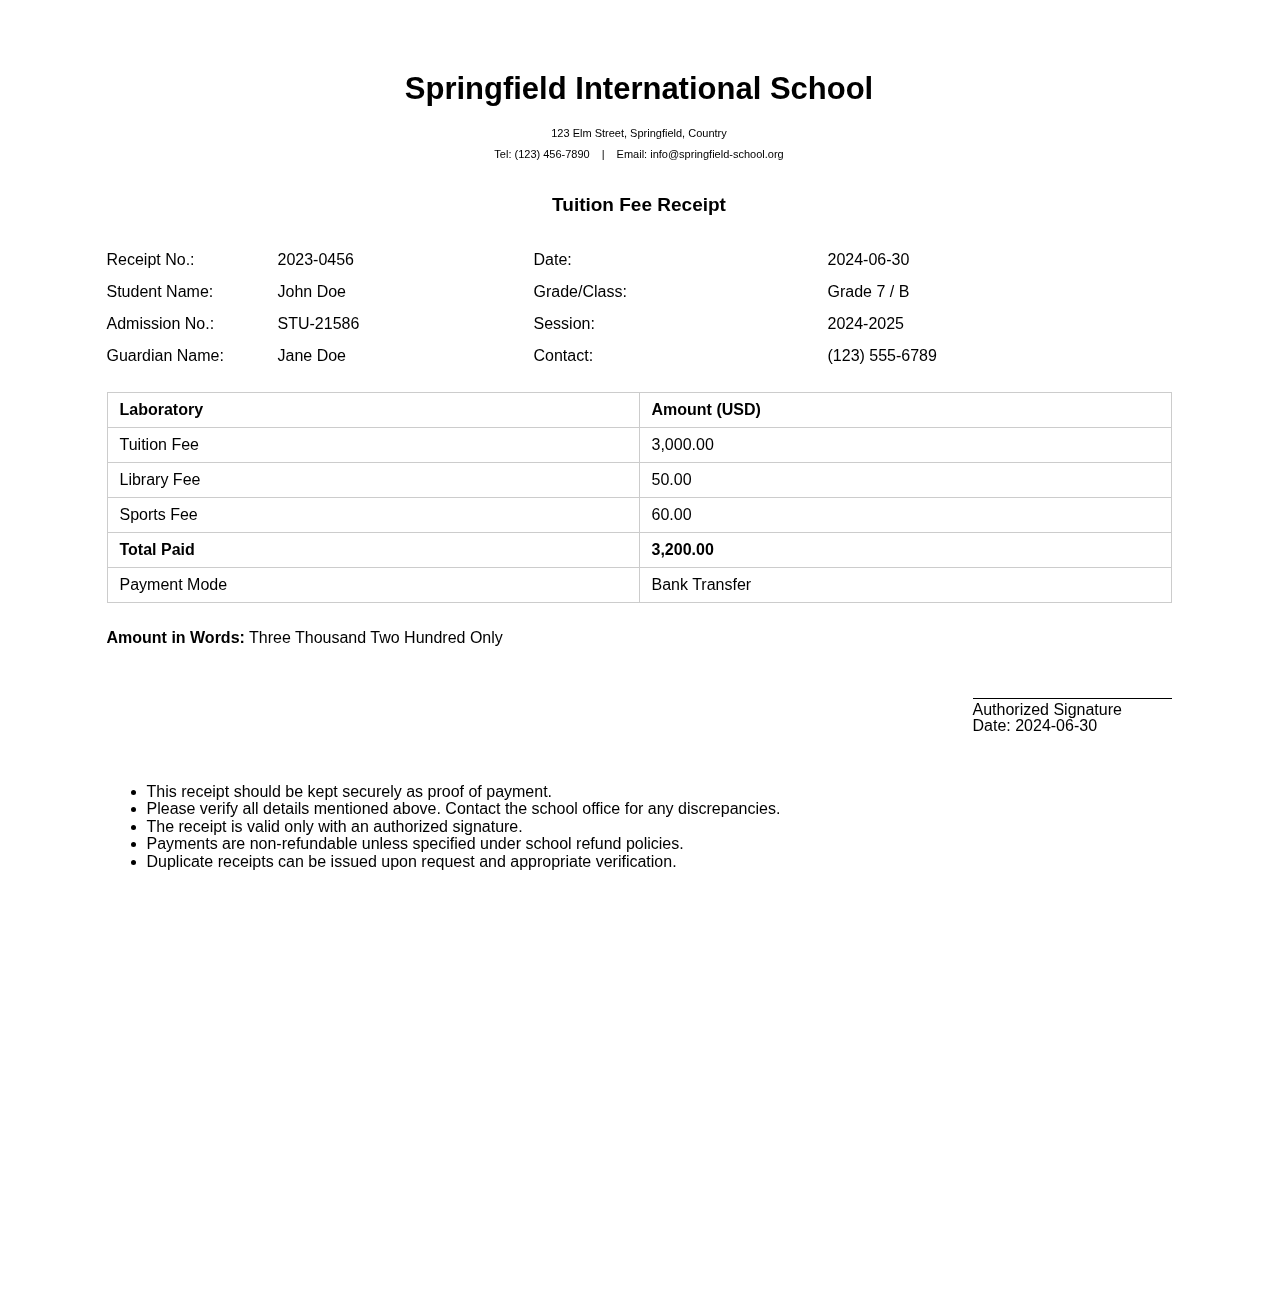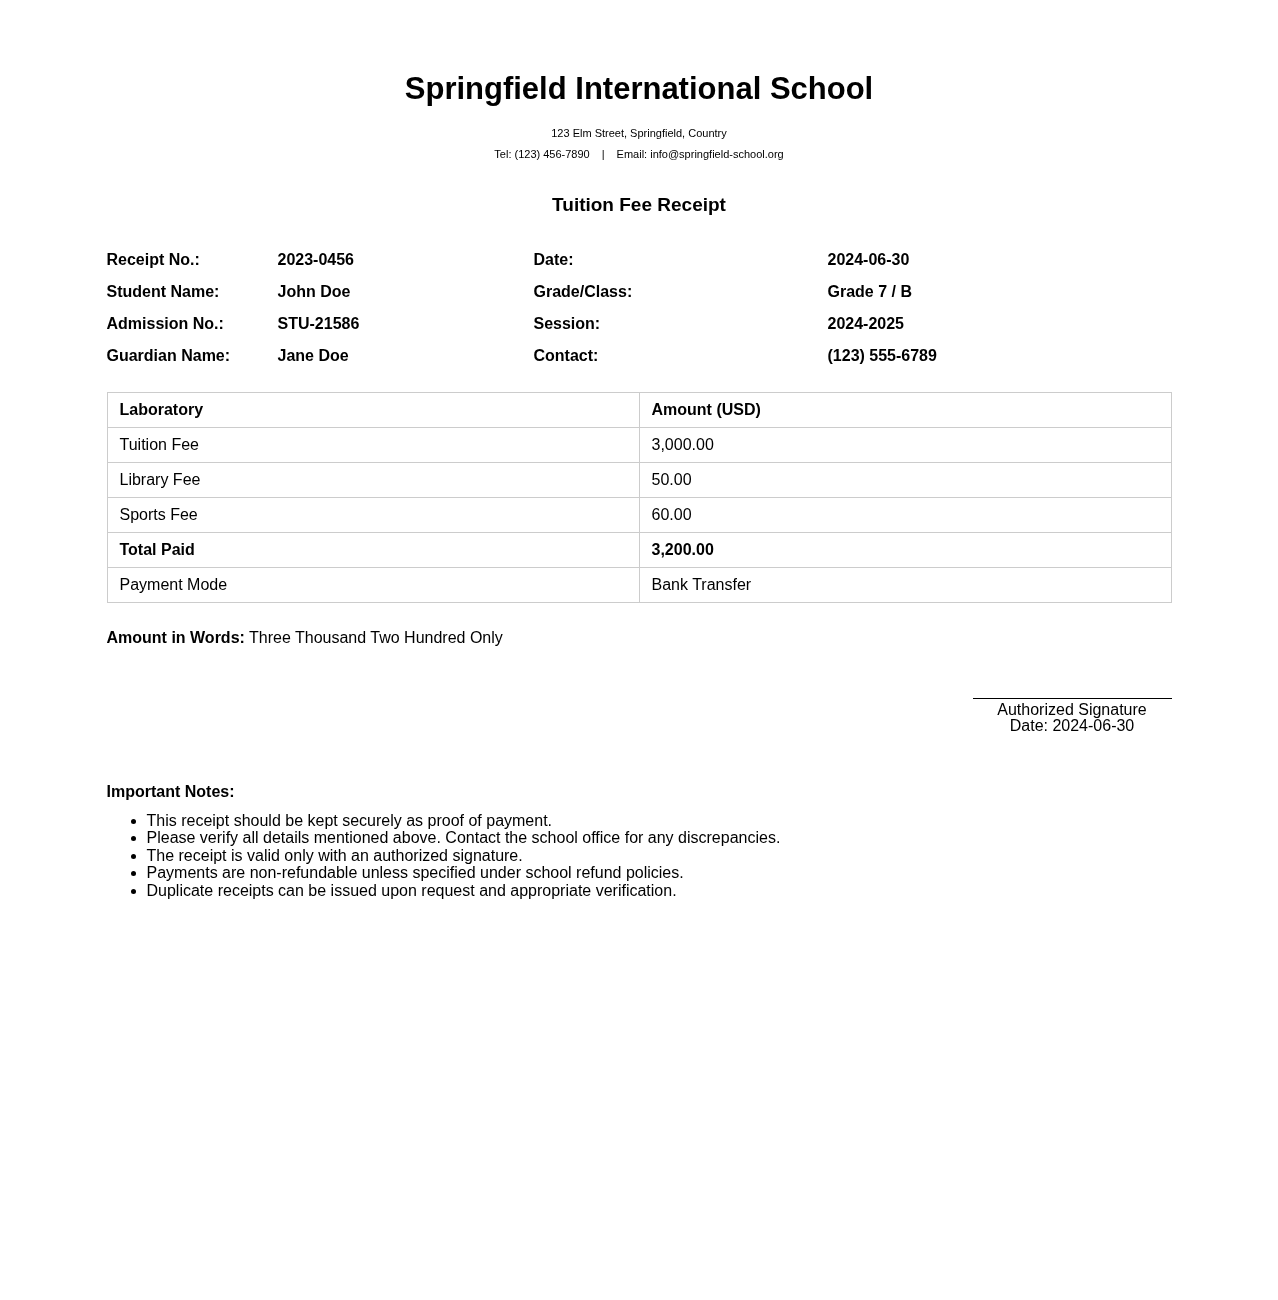--- a/index.html
+++ b/index.html
@@ -46,21 +46,21 @@
   }
 
   
   .details { margin-top: 28px; }
   .details-row {
     display: grid;
     grid-template-columns: 171px 256px 294px 1fr;
     height: 32px;
     align-items: center;
   }
-  .details-row span { white-space: nowrap; font-weight: bold; }
+  .details-row span { white-space: nowrap; }
 
   
   table.fee-table {
     width: 100%;
     border-collapse: collapse;
     margin-top: 20px;
     font-size: 16px;
   }
   .fee-table th, .fee-table td {
     border: 1px solid #cccccc;
@@ -80,21 +80,20 @@
     font-size: 16px;
     line-height: 19px;
   }
   .amount-words .label { font-weight: bold; }
 
   
   .signature {
     width: 199px;
     margin: 51px 0 0 auto;
     border-top: 1px solid #000000;
-    text-align: center;
     padding-top: 3px;
     font-size: 16px;
     line-height: 16.5px;
   }
 
   
   .notes { margin-top: 48px; }
   .notes-heading {
     font-weight: bold;
     font-size: 16px;
@@ -185,21 +184,20 @@
     <span class="label">Amount in Words:</span>
     <span>Three Thousand Two Hundred Only</span>
   </p>
 
   <div class="signature">
     <div>Authorized Signature</div>
     <div>Date: 2024-06-30</div>
   </div>
 
   <div class="notes">
-    <p class="notes-heading">Important Notes:</p>
     <ul class="notes-list">
       <li>This receipt should be kept securely as proof of payment.</li>
       <li>Please verify all details mentioned above. Contact the school office for any discrepancies.</li>
       <li>The receipt is valid only with an authorized signature.</li>
       <li>Payments are non-refundable unless specified under school refund policies.</li>
       <li>Duplicate receipts can be issued upon request and appropriate verification.</li>
     </ul>
   </div>
 
 </div>

